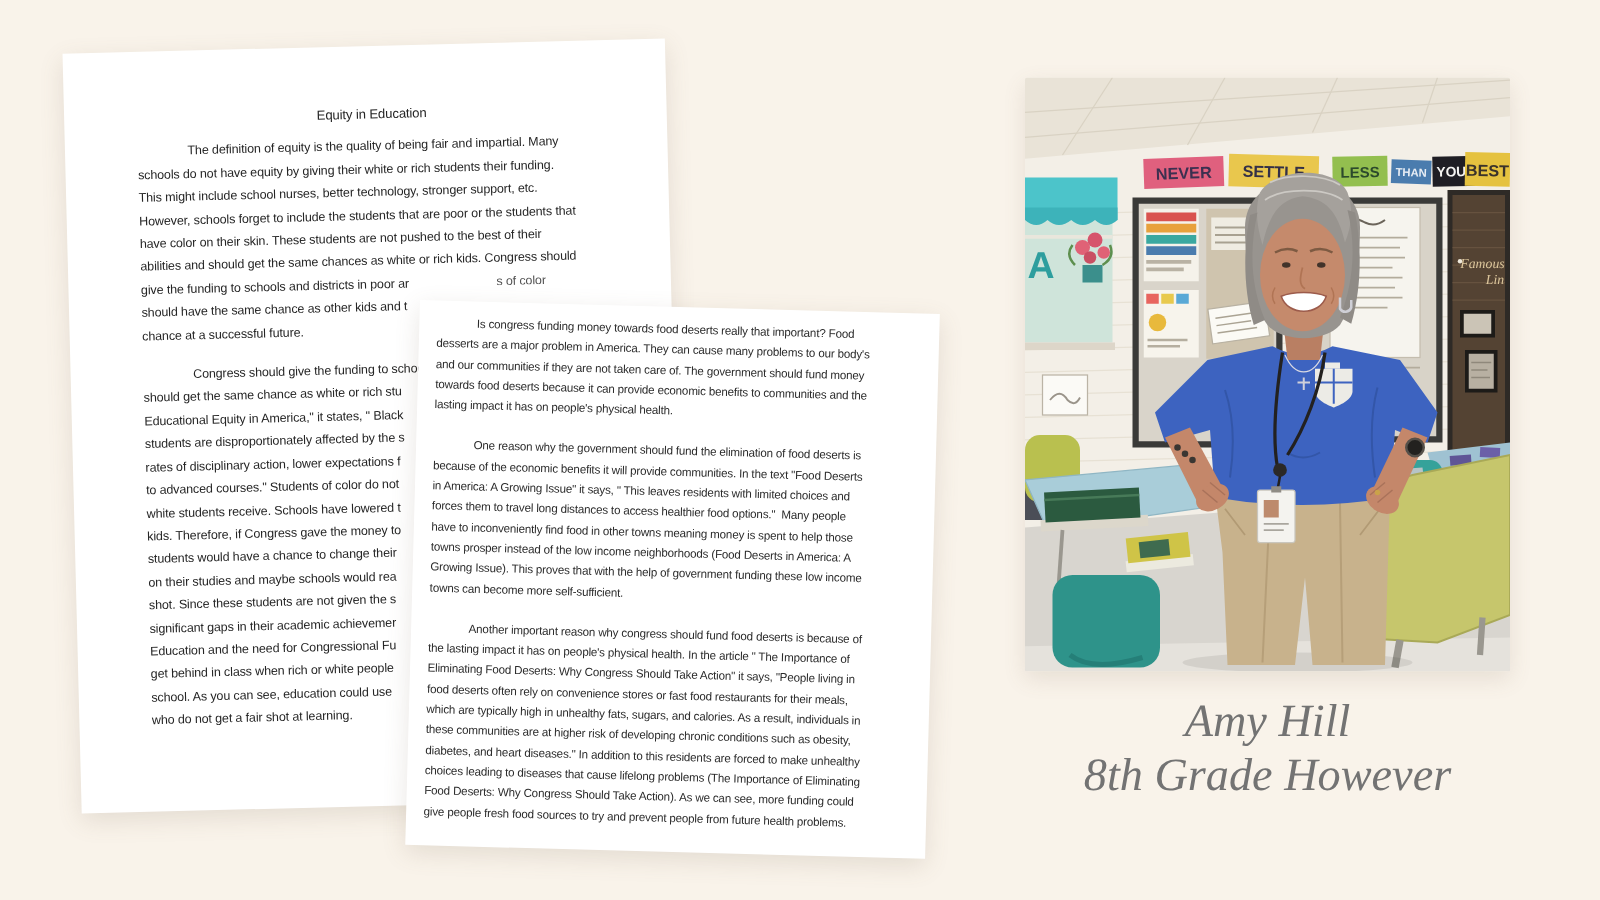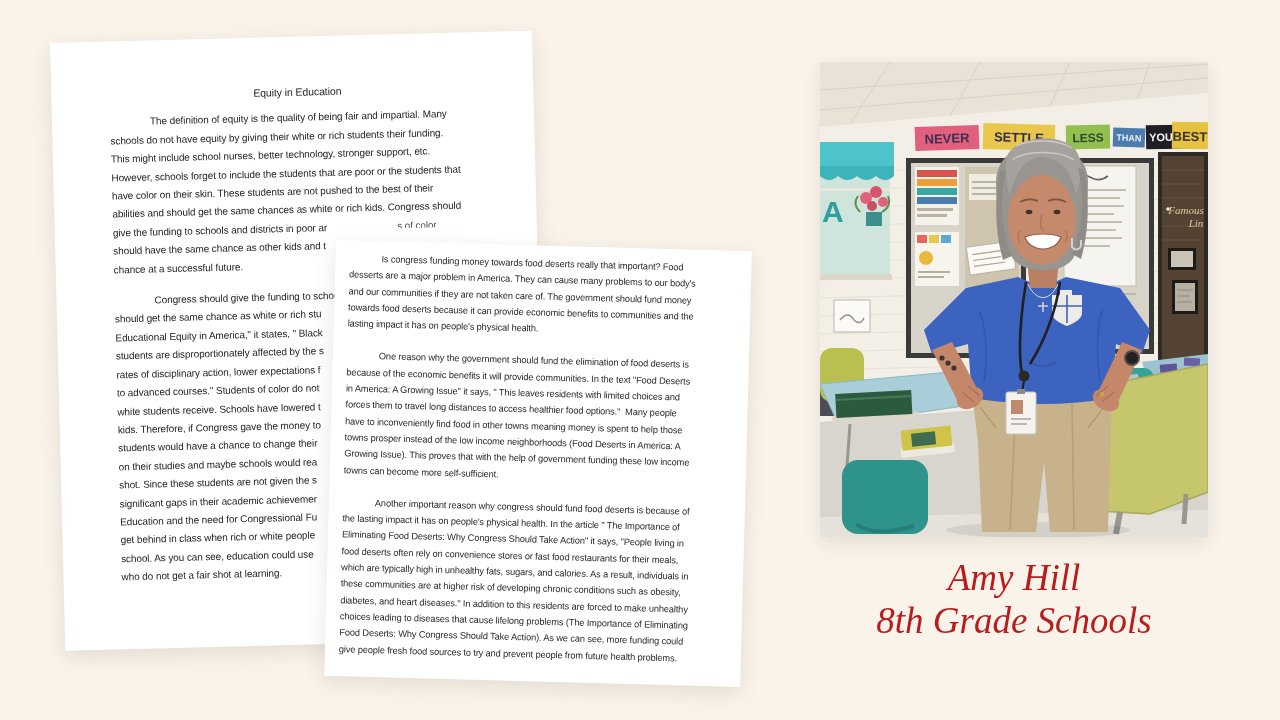--- a/index.html
+++ b/index.html
@@ -22,21 +22,21 @@
   .gap{display:inline-block;width:70px;}
   .tail{display:inline-block;clip-path:inset(0 0 40% 0);opacity:.8;}
 
   
   .photo{position:absolute;left:820px;top:62px;width:388px;height:475px;border-radius:2px;overflow:hidden;
          background:#f2eee6;box-shadow:0 6px 18px rgba(120,100,80,.14);z-index:1;}
   .photo svg{display:block;}
 
   
   .caption{position:absolute;left:820px;top:556px;width:388px;text-align:center;
-           font-family:"Liberation Serif",serif;font-style:italic;font-size:37px;line-height:43px;color:#b91c1c;}
+           font-family:"Liberation Serif",serif;font-style:italic;font-size:37px;line-height:43px;color:#737373;}
 </style>
 </head>
 <body>
 
 <div class="slide">
 
   <div class="paper" id="paper1">
       <div class="title">Equity in Education</div>
       <div class="para">
         <div class="ln ind">The definition of equity is the quality of being fair and impartial. Many</div>
@@ -359,16 +359,16 @@
           <path d="M205,175 C214,171 232,171 241,175 C236,191 210,191 205,175 Z" fill="#ffffff" stroke="#9c5b4b" stroke-width="1.2"></path>
           <path d="M200,168 q-4,7 0,13 M245,168 q4,7 0,13" stroke="#b07454" stroke-width="1.2" fill="none"></path>
         </g>
         <path d="M252,176 v9 a5,5 0 0,0 9,-1 v-6" stroke="#cfcfd6" stroke-width="2" fill="none"></path>
       </g>
     </svg>
   </div>
 
   <div class="caption">
     <div>Amy Hill</div>
-    <div>8th Grade Schools</div>
+    <div>8th Grade However</div>
   </div>
 
 </div>
 
 </body></html>

